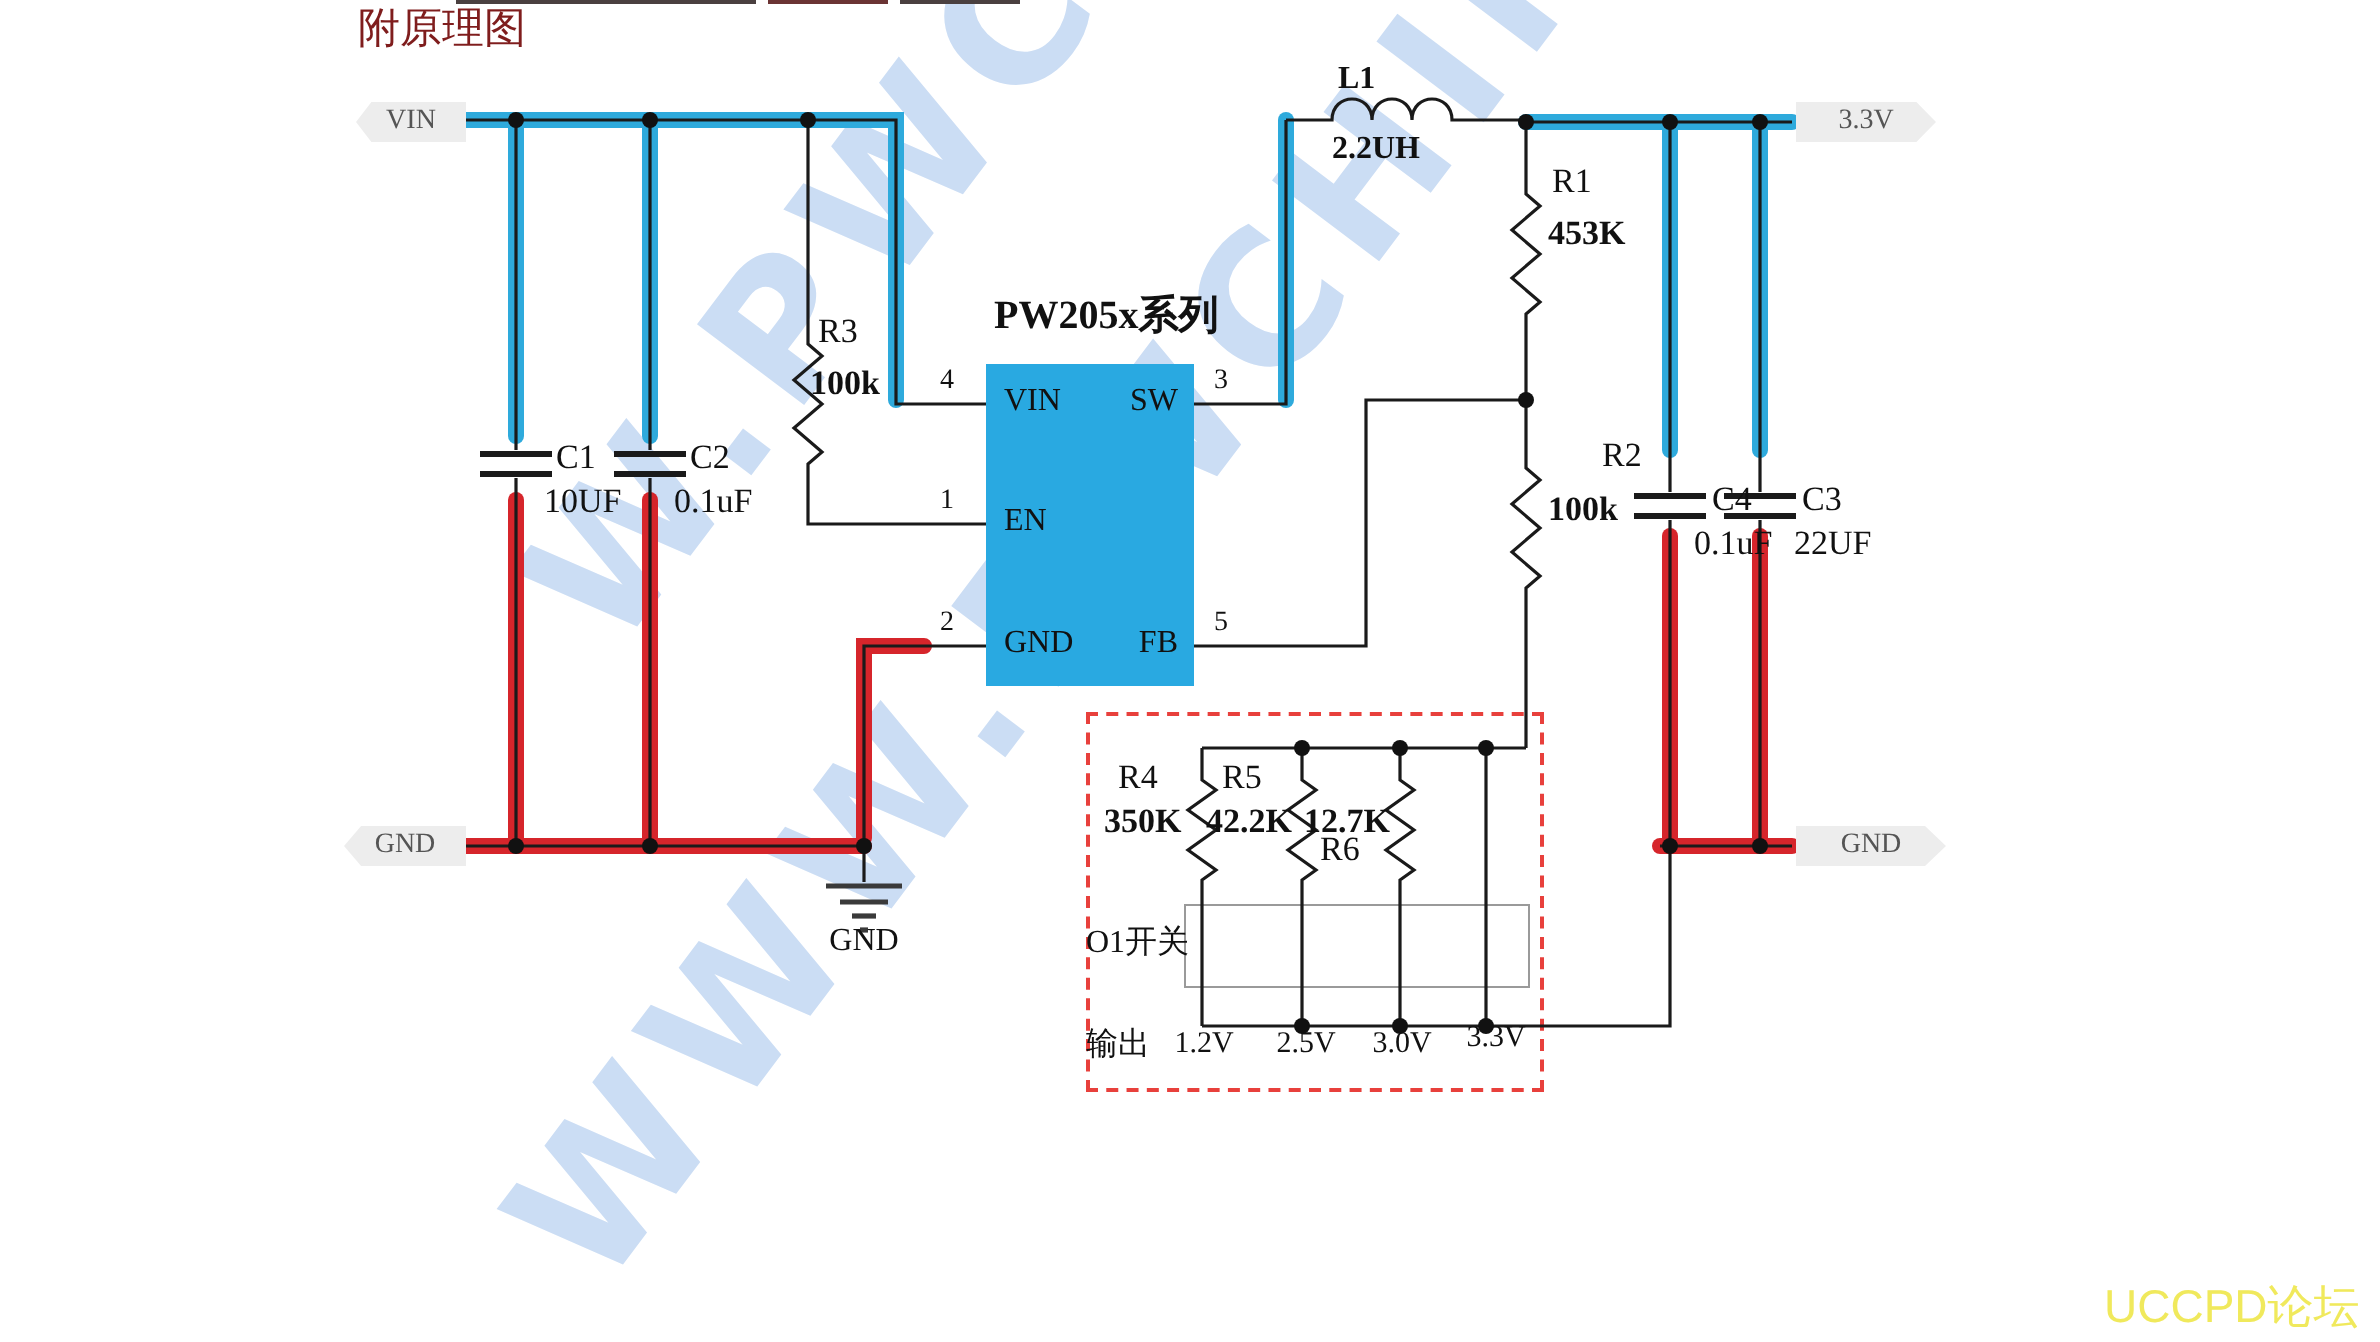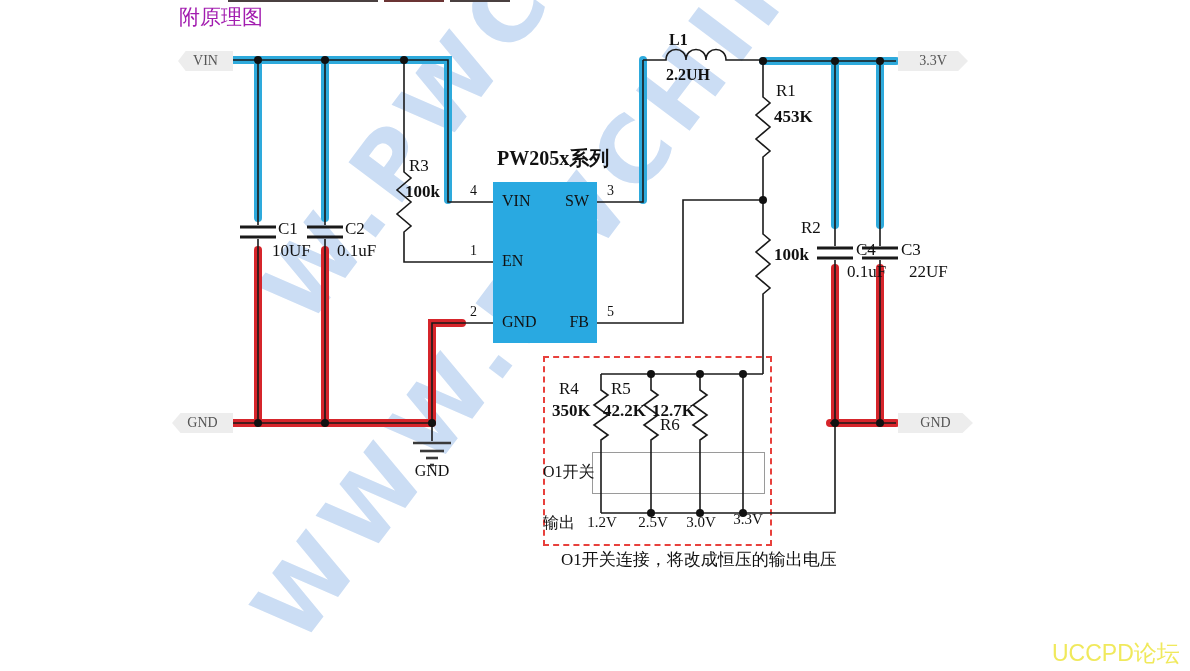--- a/index.html
+++ b/index.html
@@ -48,21 +48,21 @@
 </style>
 </head>
 <body>
 
 <div id="stage">
 
   <div class="top-remnant" style="left:228px;width:150px;"></div>
   <div class="top-remnant" style="left:384px;width:60px;background:#6b3434;"></div>
   <div class="top-remnant" style="left:450px;width:60px;"></div>
 
-  <div class="lbl z5" style="left:179px;top:6px;font-size:21px;color:#a21caf;">附原理图</div>
+  <div class="lbl z5" style="left:179px;top:6px;font-size:21px;color:#7f1d1d;font-family:Liberation Mono, monospace;">附原理图</div>
 
   <div class="watermark" style="left:530px;top:290px;font-size:92px;transform:translate(-50%,-50%) rotate(-53deg);">WWW.PWCHIP</div>
   <div class="watermark" style="left:470px;top:60px;font-size:92px;transform:translate(-50%,-50%) rotate(-53deg);">W.PWCHIP</div>
 
   <svg id="wires" width="1190" height="671" viewBox="0 0 1190 671">
 
     <g>
       <path class="wblue" d="M205,60 H448 V200"></path>
       <path class="wblue" d="M258,60 V218"></path>
       <path class="wblue" d="M325,60 V218"></path>
@@ -185,34 +185,33 @@
   <div class="lbl val bold z5" style="left:774px;top:246px;">100k</div>
   <div class="lbl z5" style="left:669px;top:32px;font-size:16px;font-weight:bold;">L1</div>
   <div class="lbl bold z5" style="left:666px;top:67px;font-size:16px;">2.2UH</div>
   <div class="lbl ref z5" style="left:278px;top:220px;">C1</div>
   <div class="lbl val z5" style="left:272px;top:242px;">10UF</div>
   <div class="lbl ref z5" style="left:345px;top:220px;">C2</div>
   <div class="lbl val z5" style="left:337px;top:242px;">0.1uF</div>
   <div class="lbl ref z5" style="left:856px;top:241px;">C4</div>
   <div class="lbl val z5" style="left:847px;top:263px;">0.1uF</div>
   <div class="lbl ref z5" style="left:901px;top:241px;">C3</div>
-  <div class="lbl val z5" style="left:897px;top:263px;margin-left:12px;">22UF</div>
+  <div class="lbl val z5" style="left:897px;top:263px;">22UF</div>
   <div class="lbl ref z5" style="left:559px;top:380px;">R4</div>
   <div class="lbl val bold z5" style="left:552px;top:402px;">350K</div>
   <div class="lbl ref z5" style="left:611px;top:380px;">R5</div>
   <div class="lbl val bold z5" style="left:603px;top:402px;">42.2K</div>
   <div class="lbl ref z5" style="left:660px;top:380px;margin-top:36px;">R6</div>
   <div class="lbl val bold z5" style="left:652px;top:402px;">12.7K</div>
 
   <div class="lbl z5" style="left:432px;top:463px;font-size:16px;transform:translateX(-50%);">GND</div>
 
   <div class="lbl z5" style="left:543px;top:464px;font-size:16px;">O1开关</div>
   <div class="lbl z5" style="left:543px;top:515px;font-size:16px;">输出</div>
   <div class="lbl z5" style="left:602px;top:515px;font-size:15px;transform:translateX(-50%);">1.2V</div>
   <div class="lbl z5" style="left:653px;top:515px;font-size:15px;transform:translateX(-50%);">2.5V</div>
   <div class="lbl z5" style="left:701px;top:515px;font-size:15px;transform:translateX(-50%);">3.0V</div>
   <div class="lbl z5" style="left:748px;top:512px;font-size:15px;transform:translateX(-50%);">3.3V</div>
 
-  <div class="lbl z5" style="left:561px;top:551px;font-size:17px;">O1开关连接，将改成恒压的输出电压</div>
 
   <div class="lbl z5" style="left:1052px;top:641px;font-size:23px;color:var(--forum-text);font-family:'Liberation Sans','DejaVu Sans',sans-serif;">UCCPD论坛</div>
 
 </div>
 
 </body></html>

